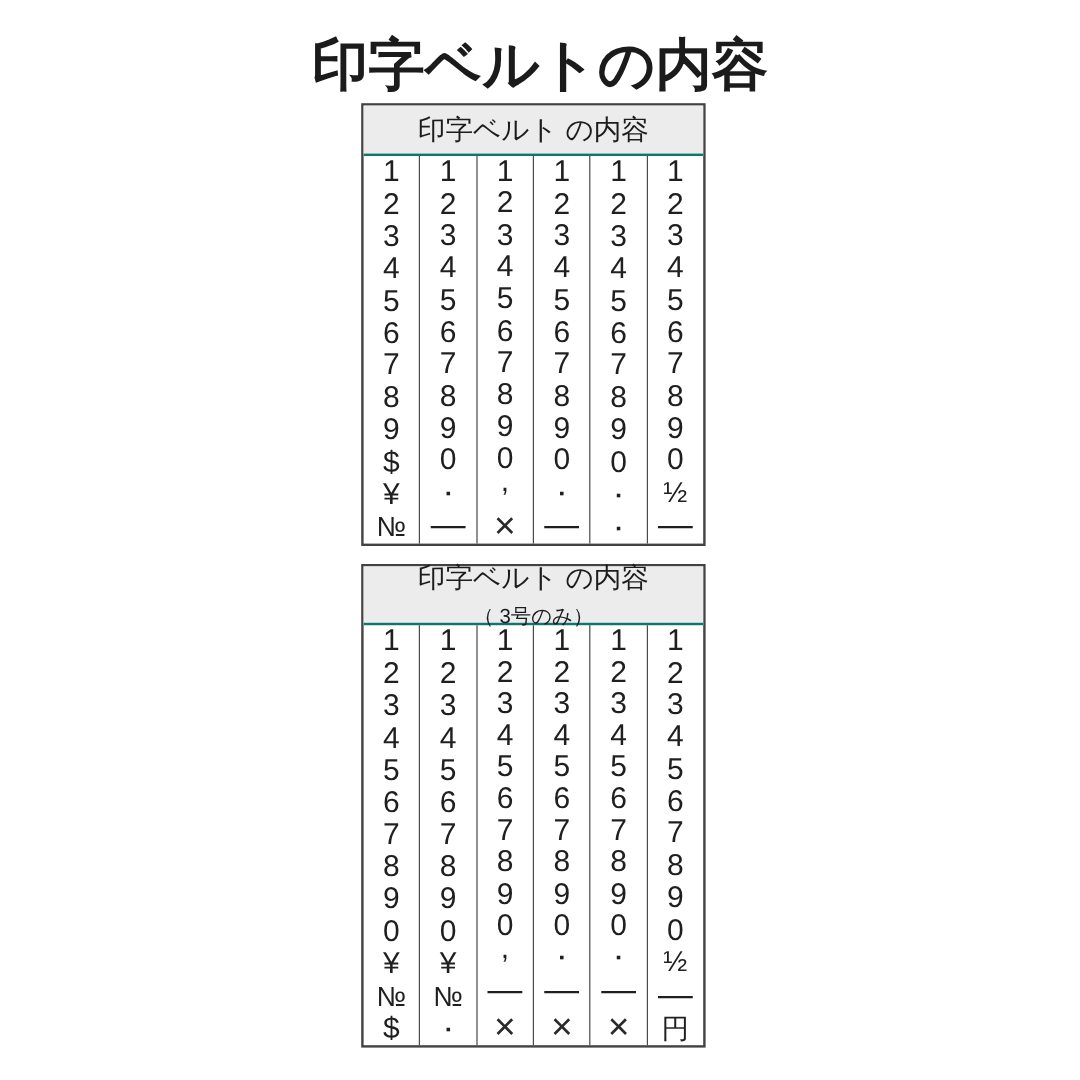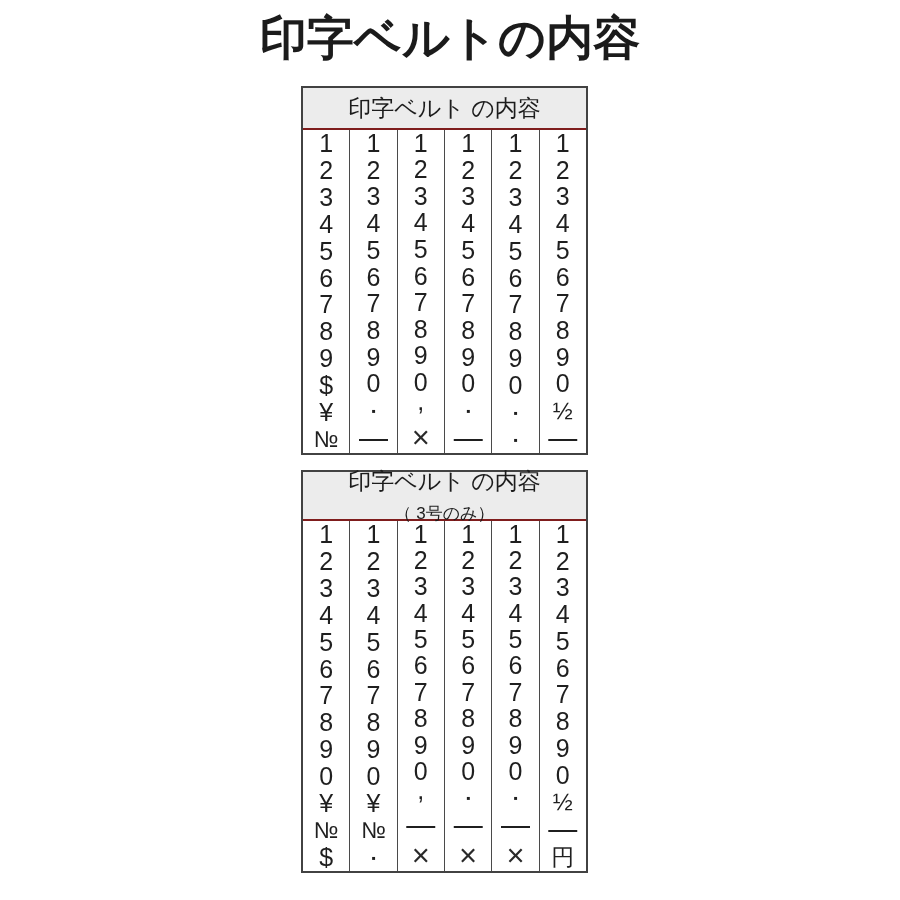--- a/index.html
+++ b/index.html
@@ -7,21 +7,21 @@
     position: relative;
     width: 900px;
     height: 900px;
     background: #ffffff;
     font-family: "Liberation Sans", "DejaVu Sans", sans-serif;
     color: #1c1c1c;
     overflow: hidden;
   }
   .main-title {
     position: absolute;
-    top: 12px;
+    top: 28px;
     left: 0;
     width: 100%;
     text-align: center;
     font-size: 47px;
     line-height: 52px;
     font-weight: bold;
     letter-spacing: 0px;
     color: #1b1b1b;
   }
   .belt-table {
@@ -30,21 +30,21 @@
     width: 287px;
     box-sizing: border-box;
     border: 2px solid #424242;
     background: #ffffff;
   }
   .belt-table.t1 { top: 86px; }
   .belt-table.t2 { top: 470px; }
   .belt-header {
     box-sizing: border-box;
     background: #ececec;
-    border-bottom: 2px solid #7f1d1d;
+    border-bottom: 2px solid #0f766e;
     display: flex;
     flex-direction: column;
     align-items: center;
     justify-content: center;
   }
   .t1 .belt-header { height: 42px; }
   .t2 .belt-header { height: 49px; }
   .belt-header-title {
     font-size: 23px;
     line-height: 25px;

